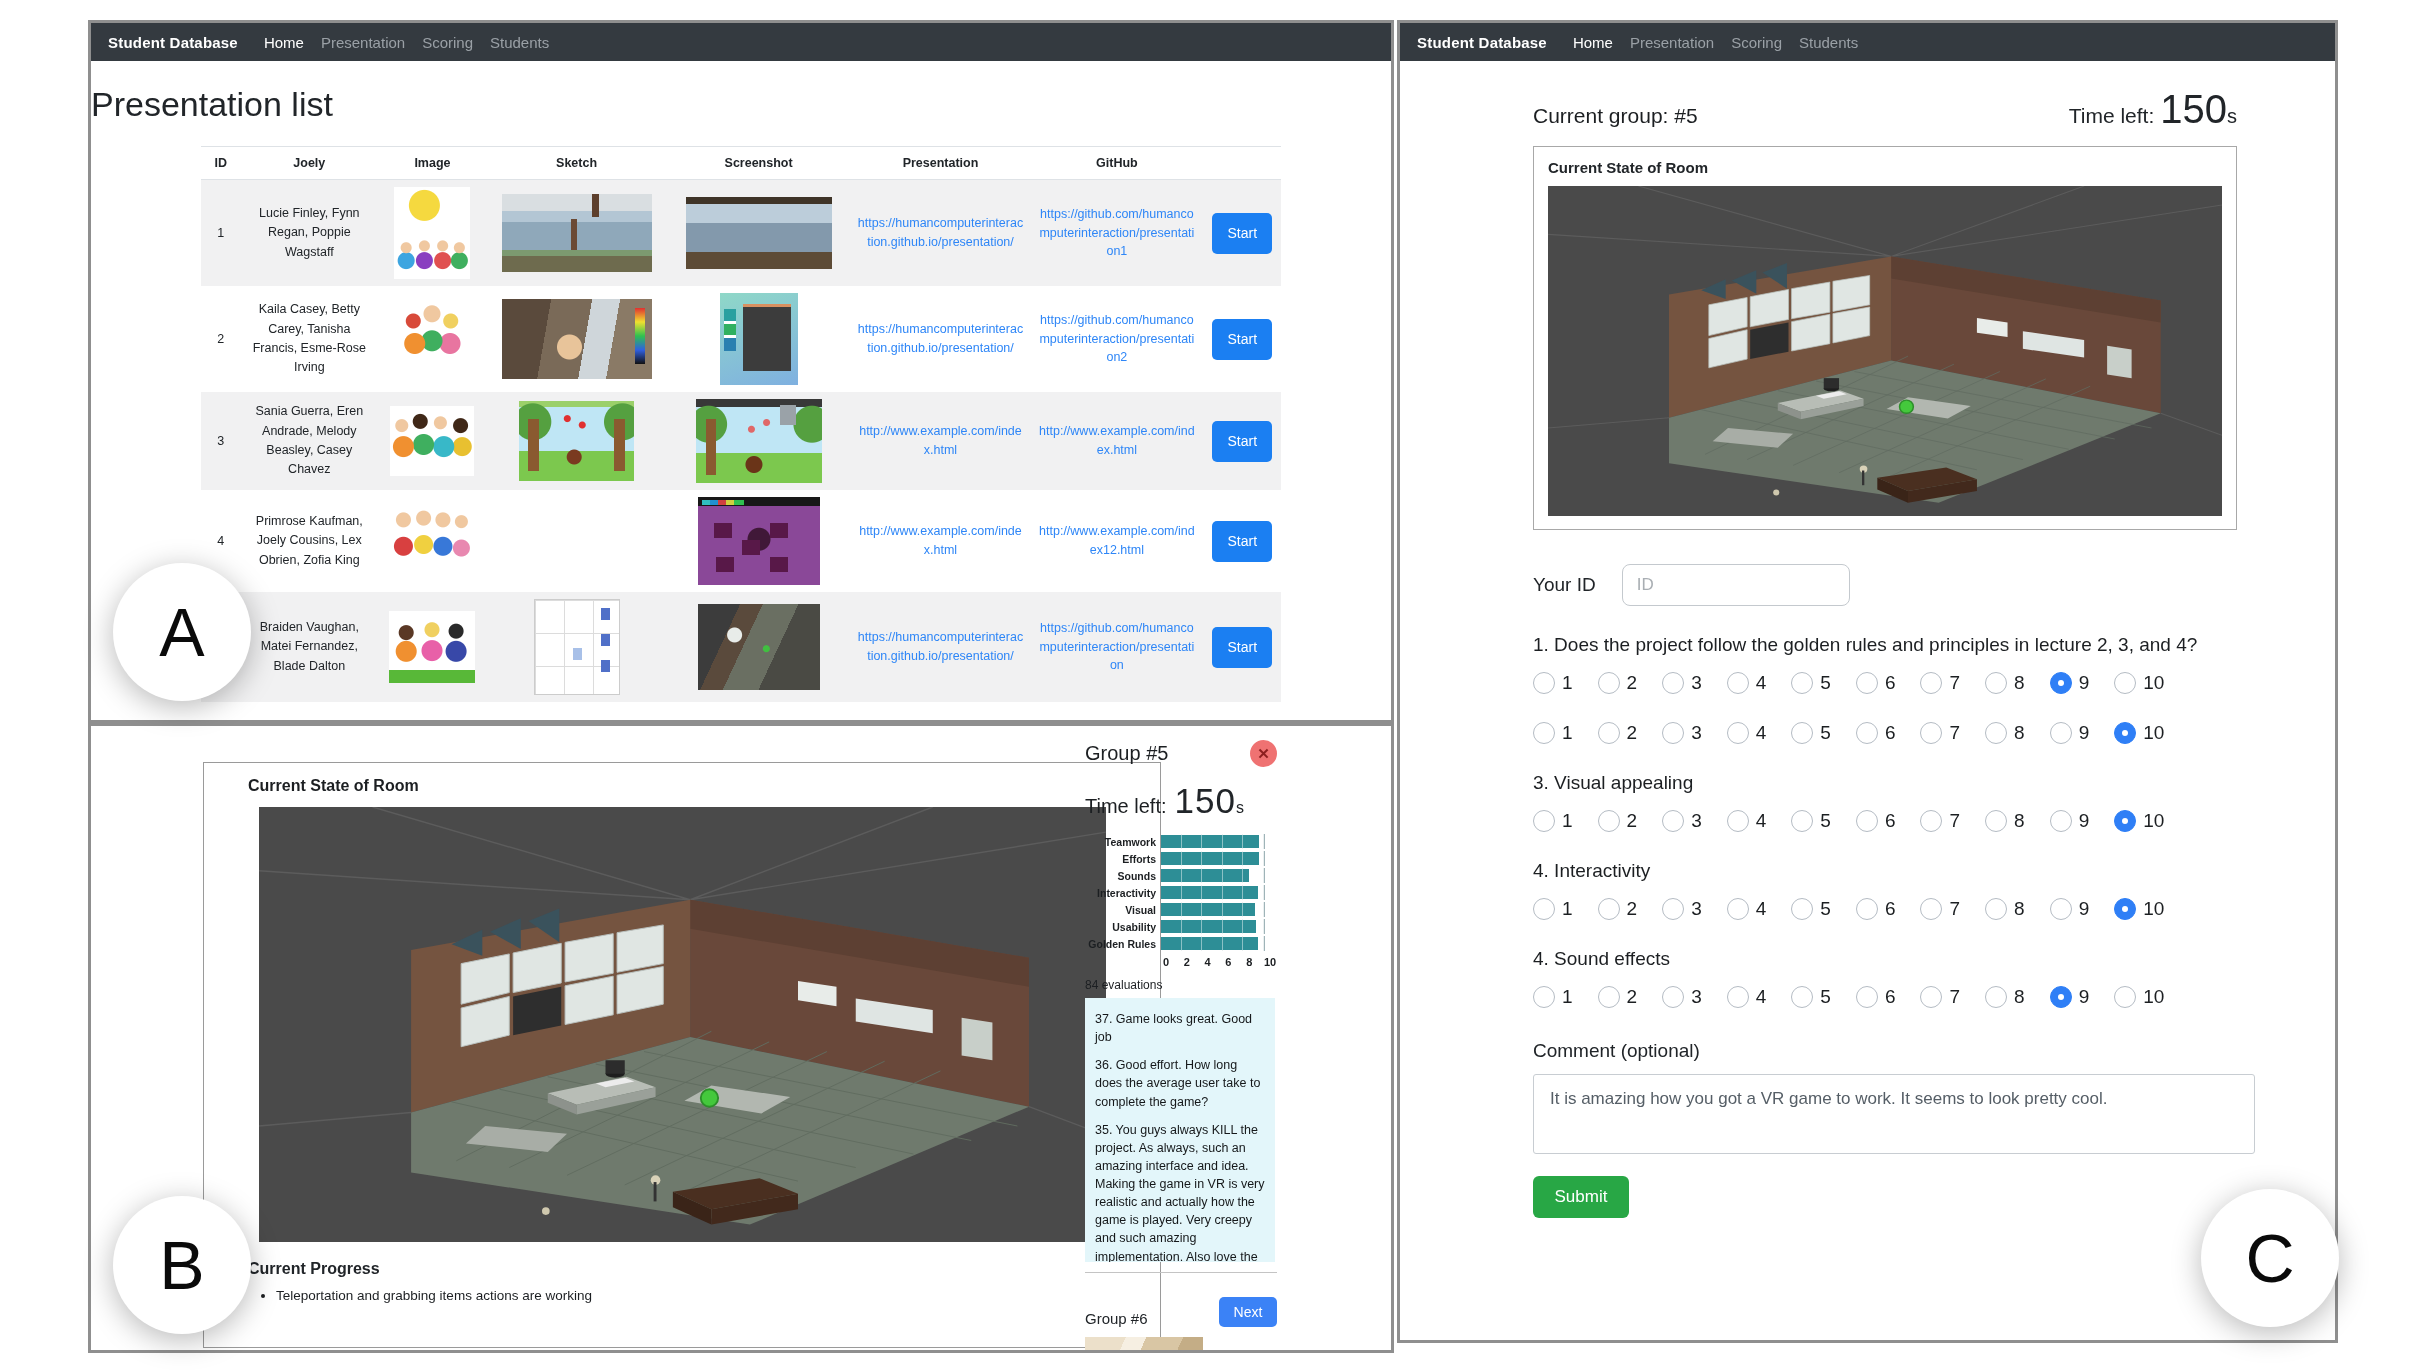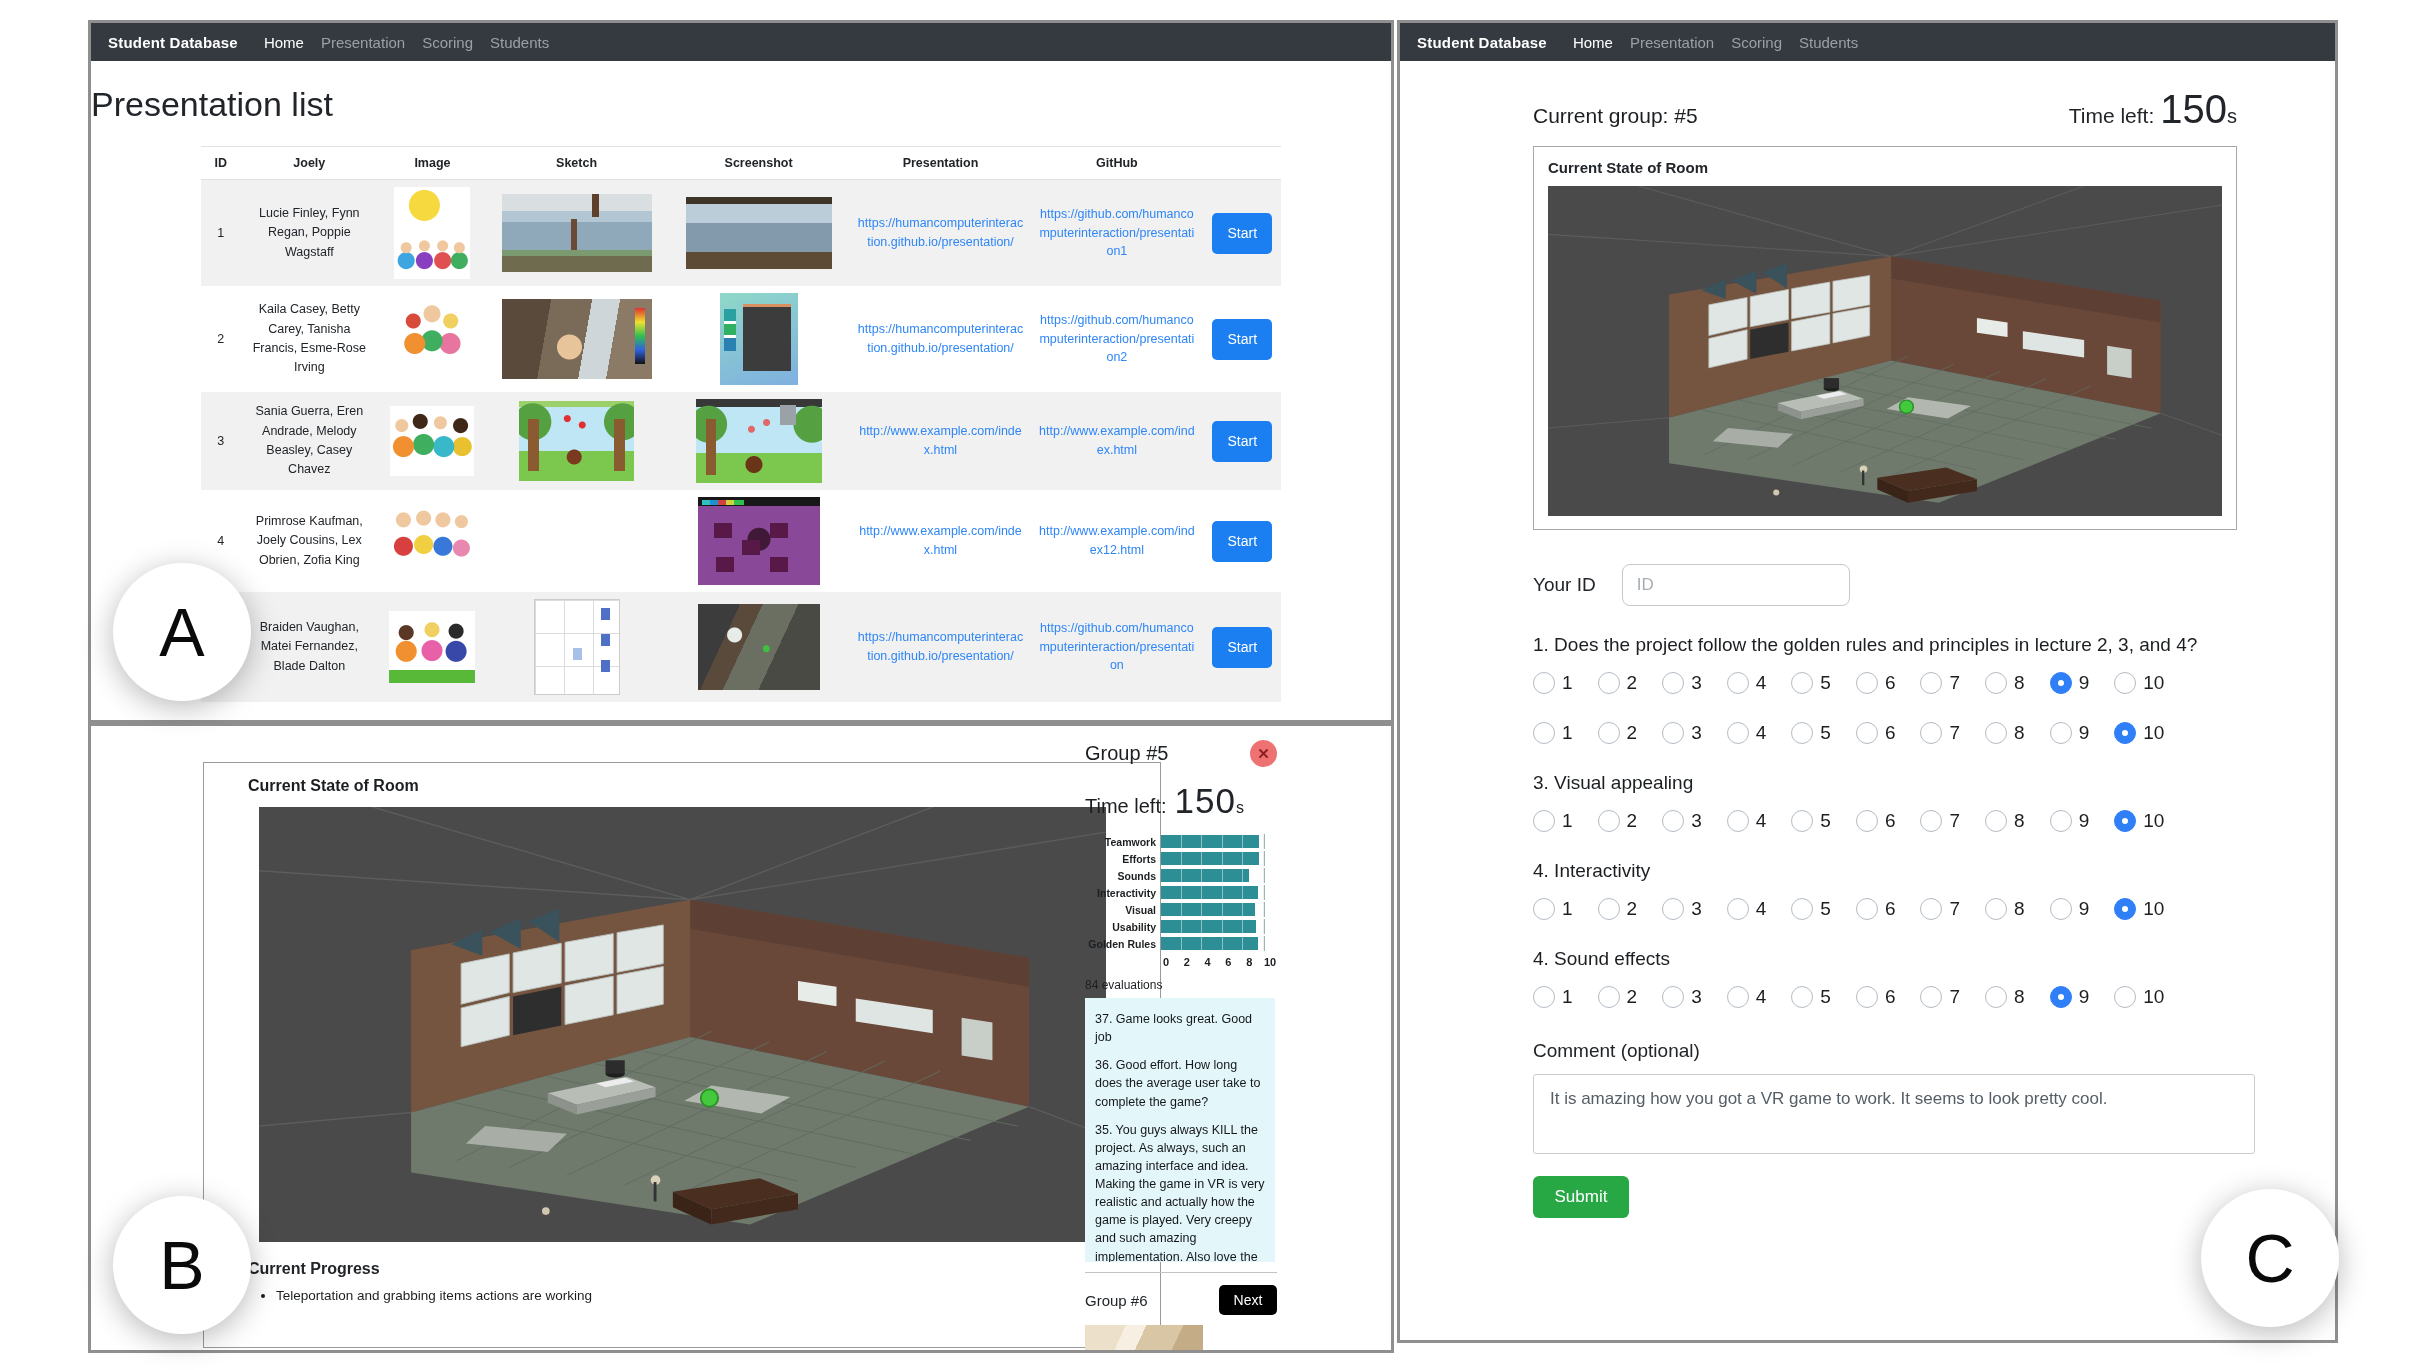--- a/index.html
+++ b/index.html
@@ -147,23 +147,23 @@
   .c-bar { height:13px; margin-top:1px; background:#2d8e96; }
   .c-track::after { content:""; position:absolute; inset:0;
              background:repeating-linear-gradient(90deg, rgba(0,0,0,0) 0 calc(20% - 1px), rgba(255,255,255,.45) calc(20% - 1px) 20%); }
   .chart-axis { position:relative; height:18px; margin-left:81px; width:104px; font-size:11px; color:#1c1f22; }
   .chart-axis span { position:absolute; top:4px; transform:translateX(-50%); }
   .evals { font-size:12px; margin-top:8px; color:#1c1f22; }
   .comments { margin-top:6px; width:190px; height:264px; overflow:hidden; background:#e3f6fa;
               padding:2px 10px; font-size:12.5px; line-height:1.45; color:#15181a; }
   .comments p { margin:10px 0; }
   .divider-b { border-top:1px solid #c4c4c4; margin-top:10px; }
-  .next-row { display:flex; align-items:center; justify-content:space-between; margin-top:12px; }
+  .next-row { display:flex; align-items:flex-end; justify-content:space-between; margin-top:24px; }
   .next-grp { font-size:15px; }
-  .btn-next { width:58px; height:30px; border:none; border-radius:5px; background:#000000; color:#fff;
+  .btn-next { width:58px; height:30px; border:none; border-radius:5px; background:#3b82f6; color:#fff;
               font-size:14px; cursor:pointer; font-family:inherit; }
   .peek-img { margin-top:10px; width:118px; height:40px;
               background:linear-gradient(115deg,#ece0ca 0 30%,#f6efe2 30% 45%,#d9c6a4 45% 72%,#c4ad86 72%); }
 
   
   .c-content { padding:0 0 0 133px; }
   .hdr-row { width:704px; display:flex; justify-content:space-between; align-items:baseline; margin-top:26px; }
   .cur-grp { font-size:21px; color:#1c1f22; }
   .time-c { display:flex; align-items:baseline; }
   .time-lbl-c { font-size:21px; }

